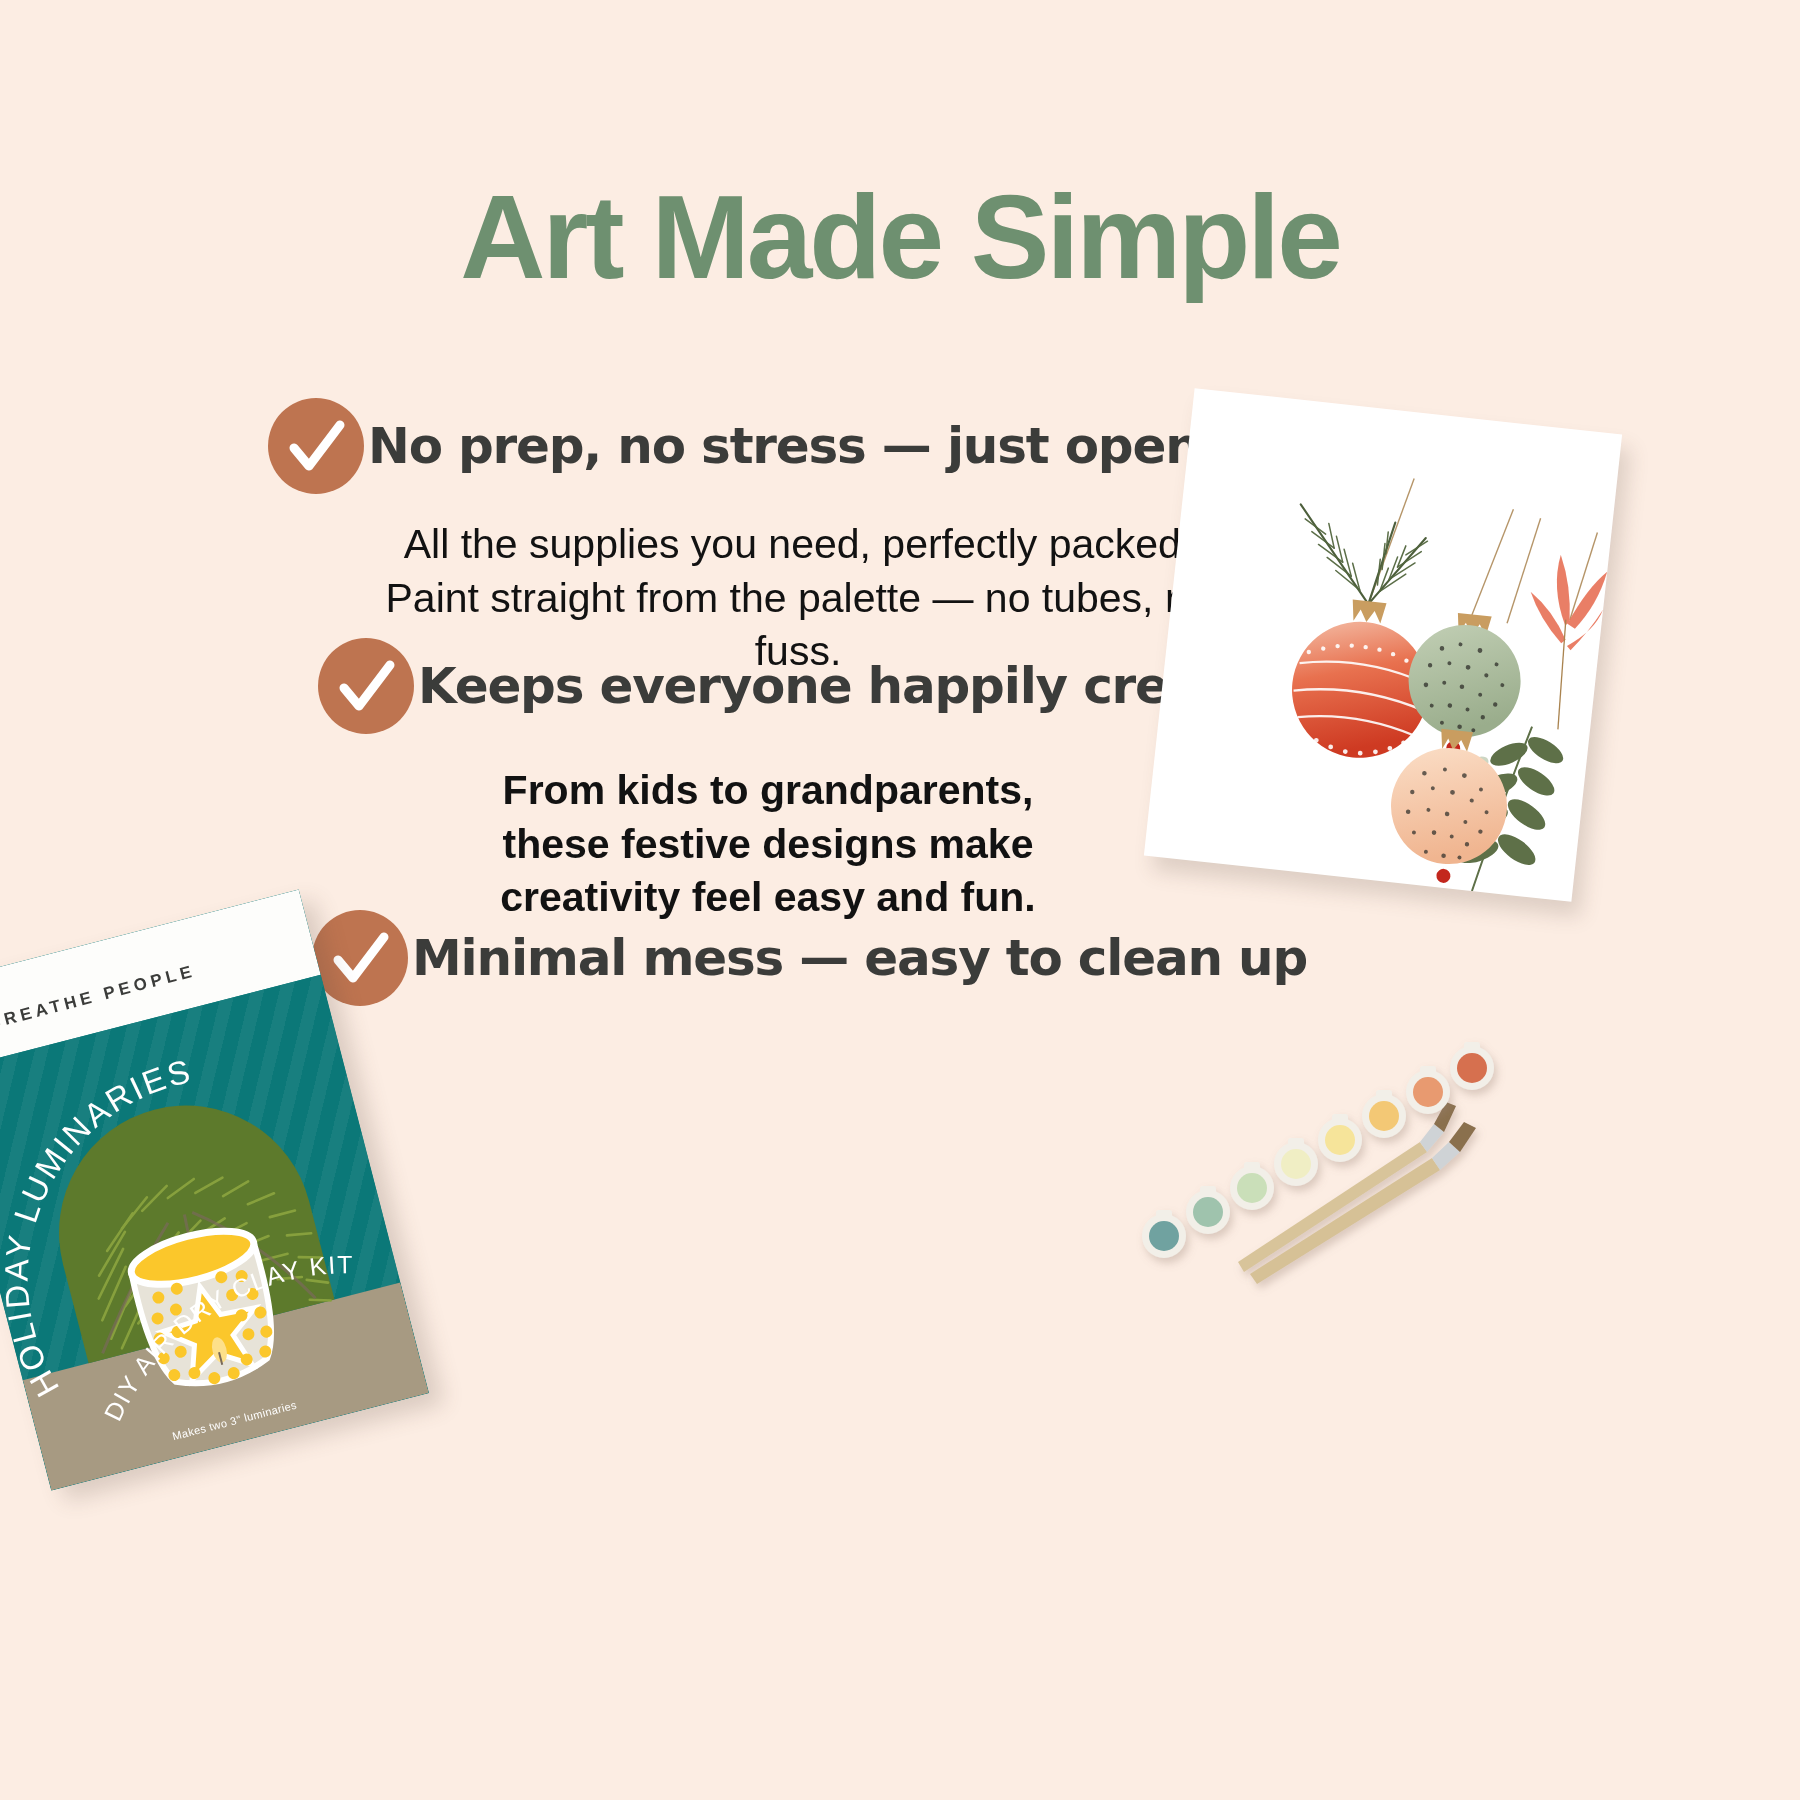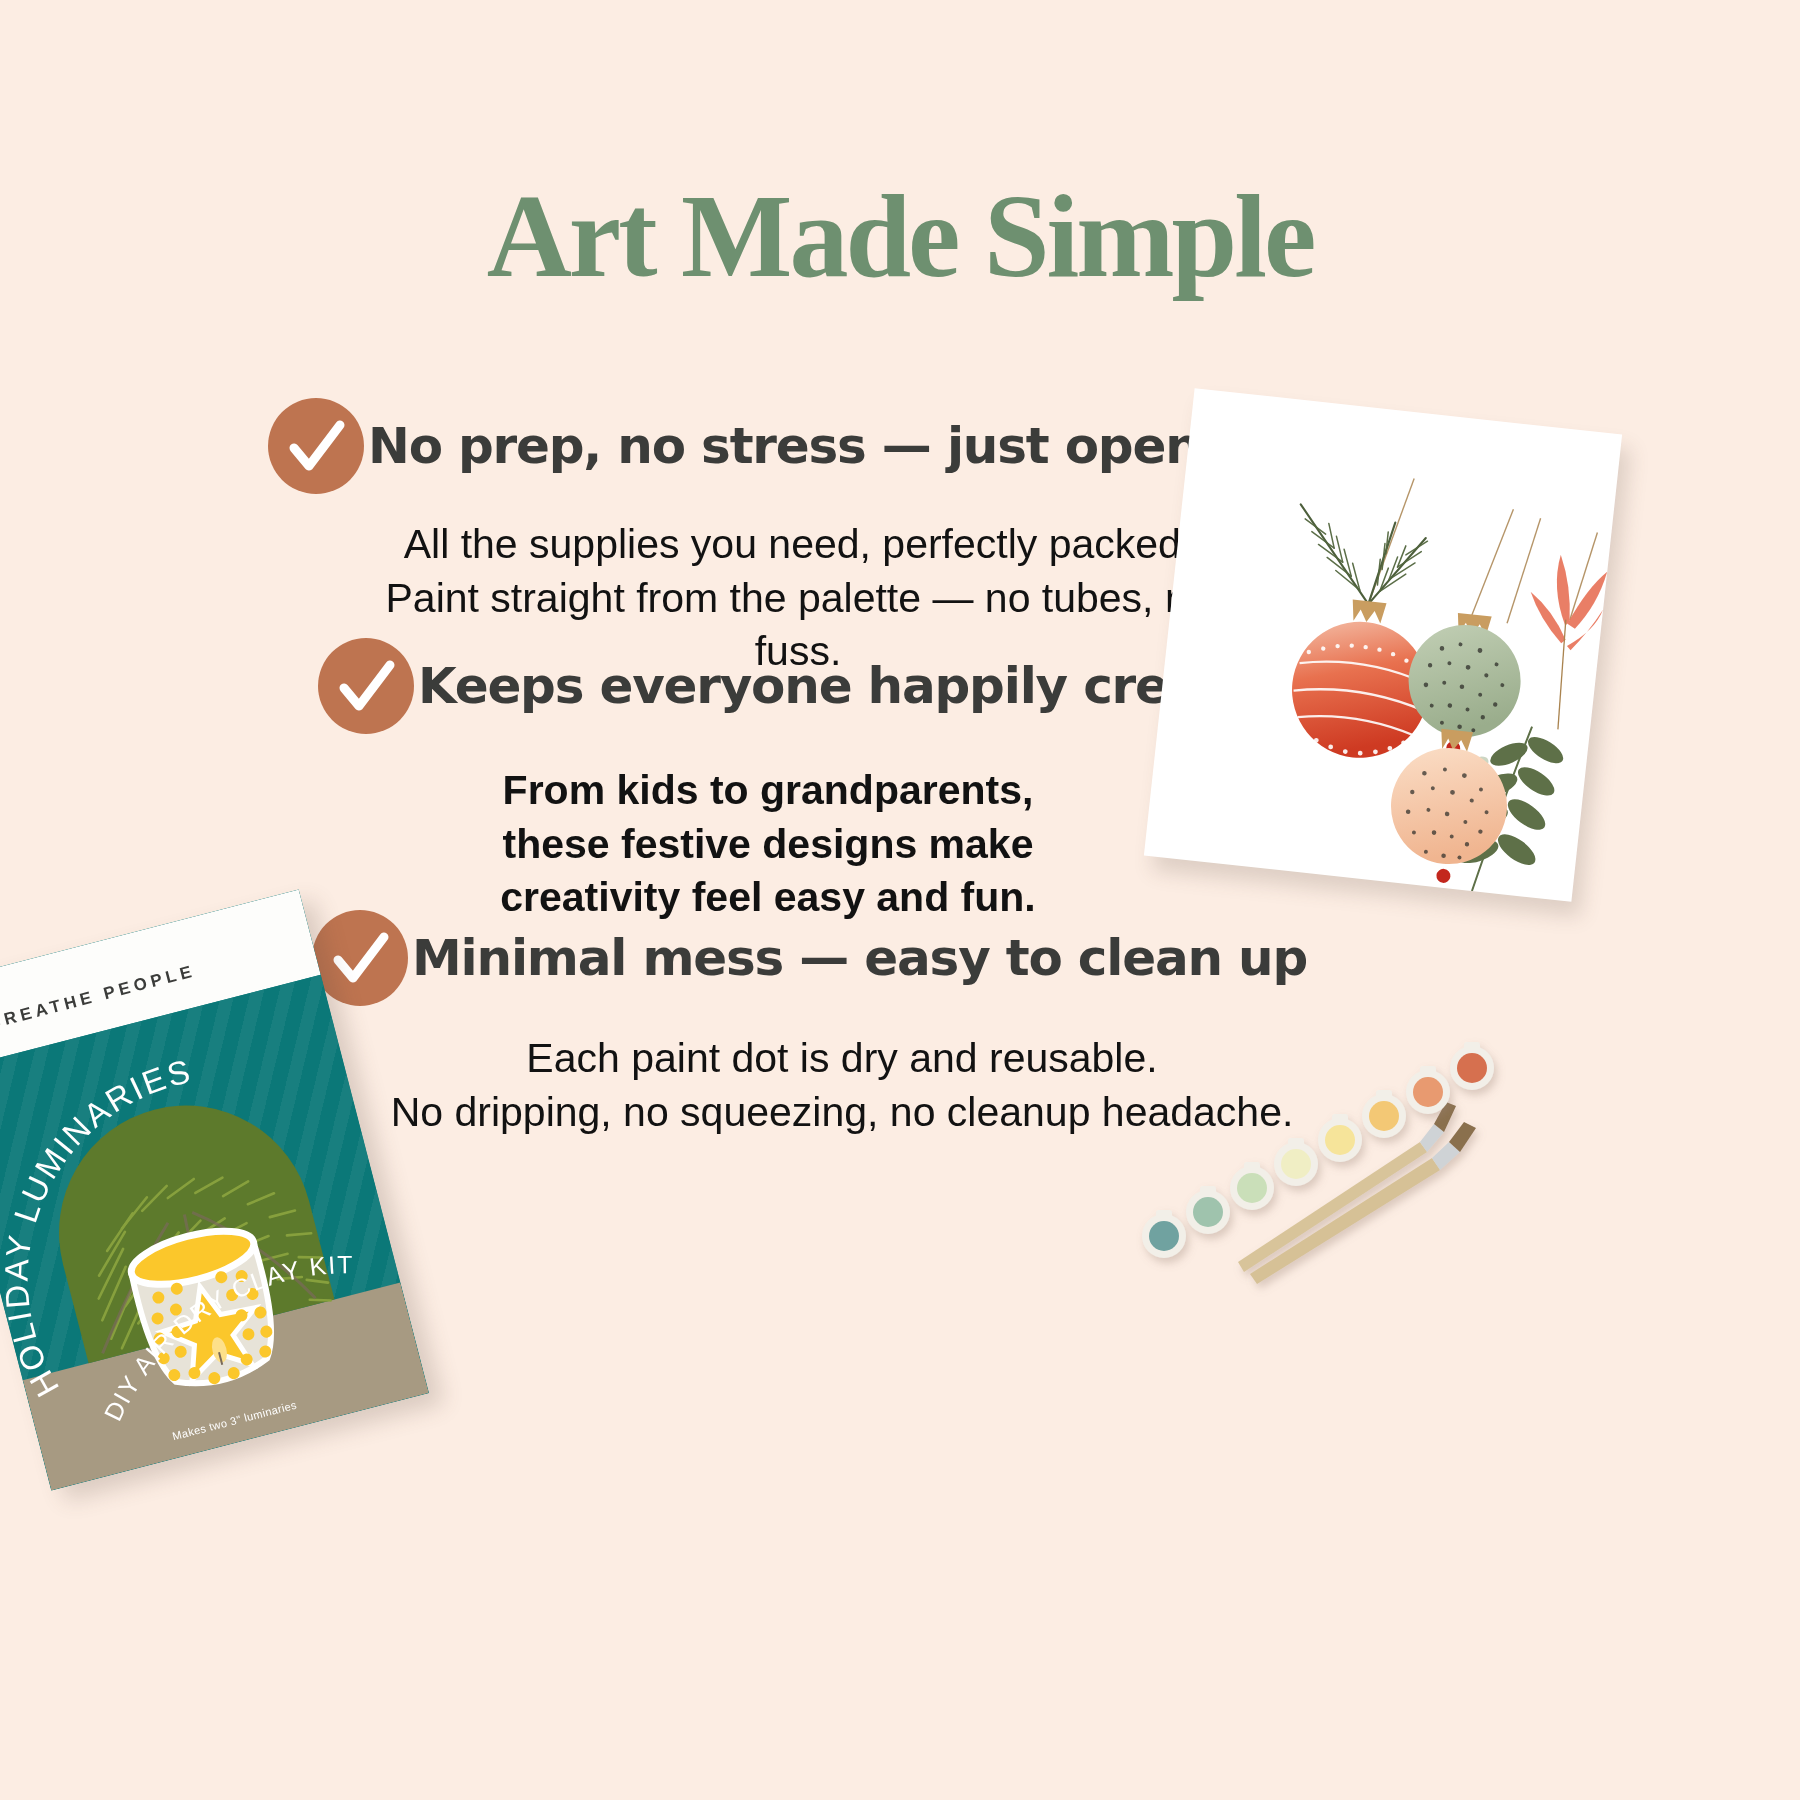--- a/index.html
+++ b/index.html
@@ -8,21 +8,21 @@
     background:#fcede3;
     font-family:"Liberation Sans", sans-serif;
     position:relative;
   }
   #stage { position:absolute; inset:0; }
 
   
   .headline {
     position:absolute; left:0; top:178px; width:1800px;
     text-align:center;
-    font-family:Liberation Serif, serif;
+    font-family:Liberation Sans, sans-serif;
     font-size:118px; font-weight:bold;
     letter-spacing:-3px;
     color:#6e9070;
     line-height:1.0;
   }
 
   
   .bullets { position:absolute; left:0; top:398px; width:1800px; }
   .bullet { position:relative; }
 
@@ -150,22 +150,20 @@
 
     <div class="bullet" id="bullet3">
       <div class="b-head">
         <div class="check">
           <svg width="96" height="96" viewBox="0 0 96 96">
             <path d="M26 50 L41 68 L72 27" fill="none" stroke="#ffffff" stroke-width="9" stroke-linecap="round" stroke-linejoin="round"></path>
           </svg>
         </div>
         <div class="b-title">Minimal mess — easy to clean up</div>
       </div>
-      <div class="b-body">Each paint dot is dry and reusable.
-No dripping, no squeezing, no cleanup headache.</div>
     </div>
 
   </div>
 
   <div id="ornament-card">
     <svg width="430" height="470" viewBox="0 0 430 470">
       <defs>
         <linearGradient id="gRed" x1="0" y1="0" x2="0.3" y2="1">
           <stop offset="0%" stop-color="#f5c4ae"></stop>
           <stop offset="45%" stop-color="#e8714f"></stop>

